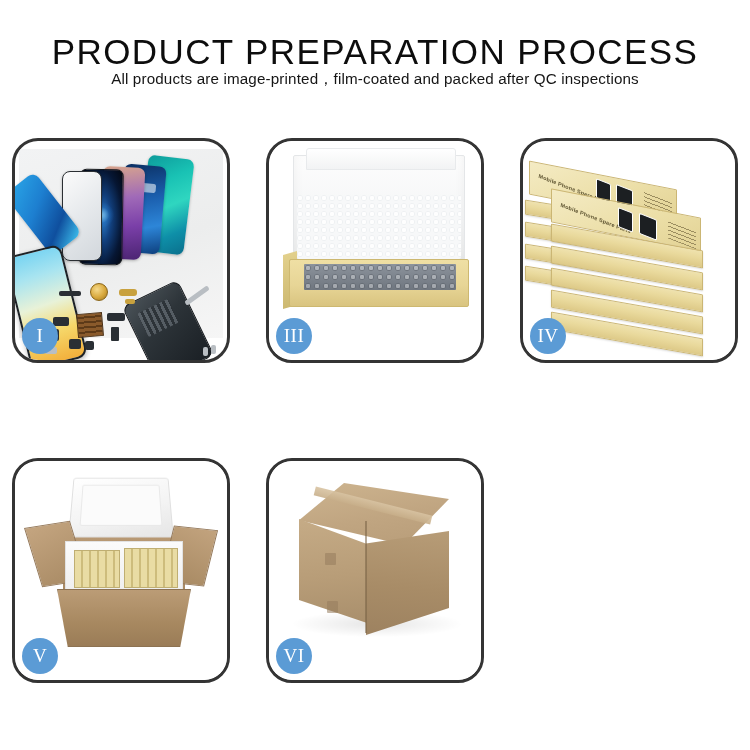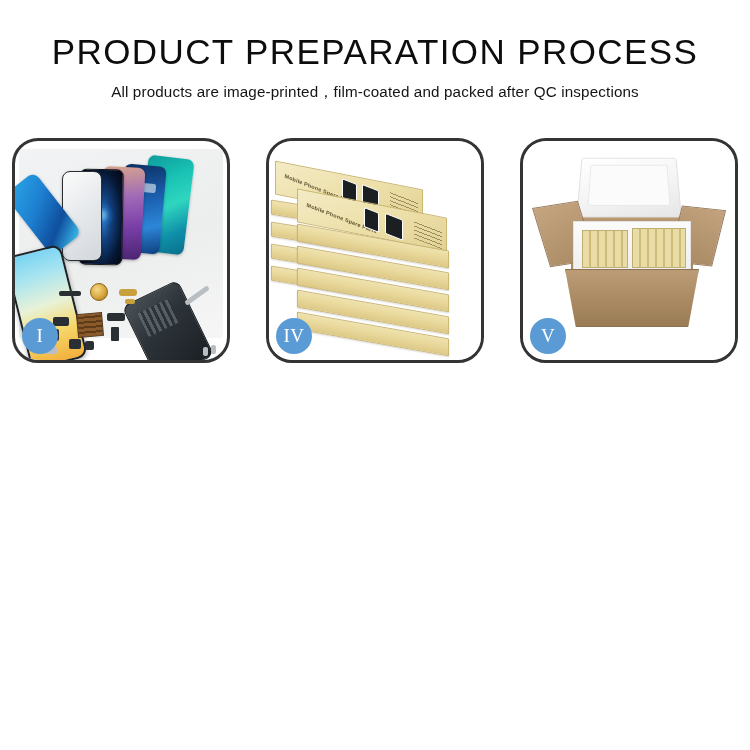--- a/index.html
+++ b/index.html
@@ -26,21 +26,20 @@
     font-family: "Liberation Sans", sans-serif;
     font-size: 35px;
     font-weight: 500;
     letter-spacing: 1.4px;
     color: #0d0d0d;
     line-height: 1.0;
     white-space: nowrap;
   }
 
   .subtitle {
-    margin-top: 13px;
     font-family: "Liberation Sans", sans-serif;
     font-size: 15.2px;
     font-weight: 400;
     letter-spacing: 0.15px;
     color: #151515;
     white-space: nowrap;
   }
 
   
   .grid {
@@ -494,20 +493,32 @@
         <div class="sp" style="left:96px;top:186px;width:8px;height:14px;border-radius:1px;"></div>
         <div class="sp silver" style="left:30px;top:206px;width:12px;height:7px;"></div>
         <div class="sp silver" style="left:188px;top:206px;width:5px;height:9px;border-radius:2px;"></div>
         <div class="sp silver" style="left:196px;top:204px;width:5px;height:9px;border-radius:2px;"></div>
         <div class="sp silver" style="left:168px;top:152px;width:28px;height:5px;transform:rotate(-36deg);"></div>
       </div>
       <div class="badge">I</div>
     </div>
 
 
+    <div class="panel">
+      <div class="panel-media">
+        <div class="p3-bg"></div>
+        <div class="box3-lid"></div>
+        <div class="box3-foam"></div>
+        <div class="box3-left-flap"></div>
+        <div class="box3-base">
+          <div class="box3-inner"></div>
+        </div>
+      </div>
+      <div class="badge">III</div>
+    </div>
 
     <div class="panel">
       <div class="panel-media">
         <div class="p4-bg"></div>
         <div class="stack">
 
           <div class="kbox" style="left:2px;top:66px;width:92px;height:15px;transform:skewY(9deg);"></div>
           <div class="kbox" style="left:2px;top:88px;width:92px;height:15px;transform:skewY(9deg);"></div>
           <div class="kbox" style="left:2px;top:110px;width:92px;height:15px;transform:skewY(9deg);"></div>
           <div class="kbox" style="left:2px;top:132px;width:92px;height:15px;transform:skewY(9deg);"></div>
@@ -545,15 +556,29 @@
         <div class="flap-r"></div>
         <div class="foam-tray">
           <div class="kbox-group" style="left:8px;top:8px;width:46px;height:38px;"></div>
           <div class="kbox-group" style="left:58px;top:6px;width:54px;height:40px;"></div>
         </div>
         <div class="carton-front"></div>
       </div>
       <div class="badge">V</div>
     </div>
 
+    <div class="panel">
+      <div class="panel-media">
+        <div class="p6-bg"></div>
+        <div class="c6-shadow"></div>
+        <div class="c6-top"></div>
+        <div class="c6-tape"></div>
+        <div class="c6-left"></div>
+        <div class="c6-right"></div>
+        <div class="c6-seam"></div>
+        <div class="c6-tab" style="left:56px;top:92px;width:11px;height:12px;"></div>
+        <div class="c6-tab" style="left:58px;top:140px;width:11px;height:12px;"></div>
+      </div>
+      <div class="badge">VI</div>
+    </div>
 
   </div>
 </div>
 
 </body></html>

